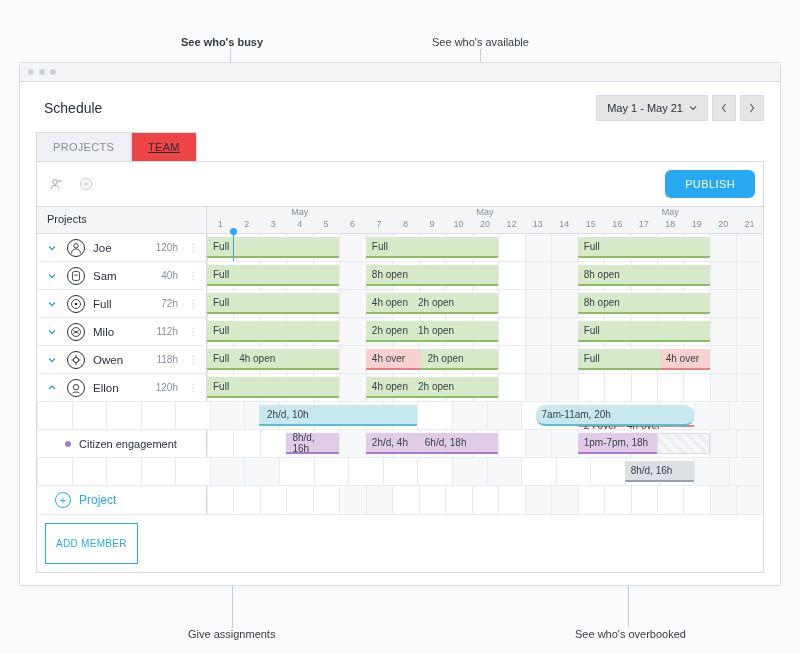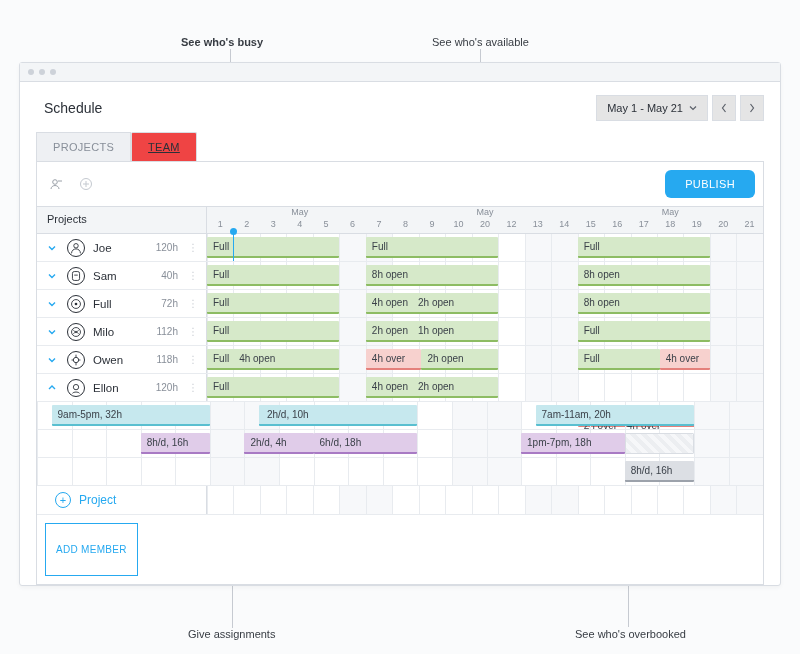--- a/index.html
+++ b/index.html
@@ -67,21 +67,21 @@
 .lane-bg div.weekend{background:#f7f8fa;}
 .block{position:absolute;top:3px;bottom:3px;border-radius:1px;display:flex;align-items:center;gap:10px;padding:0 6px;font-size:10px;color:#3b4149;}
 .block.green{background:var(--green);border-bottom:2px solid var(--green-border);}
 .block.red{background:var(--red);border-bottom:2px solid var(--red-border);}
 .block.teal{background:var(--teal);border-bottom:2px solid var(--teal-border);}
 .block.purple{background:var(--purple);border-bottom:2px solid var(--purple-border);}
 .block.grey{background:var(--grey);border-bottom:2px solid var(--grey-border);}
 .block.hatch{background:repeating-linear-gradient(45deg,#eceef1,#eceef1 4px,#f6f7f9 4px,#f6f7f9 8px);border:1px solid var(--border);}
 .proj-add{display:flex;align-items:center;gap:8px;padding:6px 10px;color:var(--accent-blue);cursor:pointer;}
 .proj-add .plus{width:16px;height:16px;border:1.2px solid var(--accent-blue);border-radius:50%;display:flex;align-items:center;justify-content:center;font-size:11px;}
-.add-member{margin:8px;display:inline-block;padding:20px 10px;border:1px solid var(--accent-blue);color:var(--accent-blue);font-size:10px;letter-spacing:.3px;cursor:pointer;}
+.add-member{margin:8px;display:inline-block;padding:14px 10px;border:1px solid var(--accent-blue);color:var(--accent-blue);font-size:10px;letter-spacing:.3px;cursor:pointer;}
 .today-marker{position:absolute;top:0;bottom:0;width:1px;background:var(--accent-blue);left:4.76%;z-index:5;}
 .today-marker::before{content:"";position:absolute;top:-6px;left:-3px;width:7px;height:7px;background:var(--accent-blue);border-radius:50%;}
 svg{display:block;}
 </style>
 </head>
 <body>
 
 <div class="stage">
 
   <div class="ann" style="left:181px;top:36px;font-weight:bold;">See who's busy</div>
@@ -523,32 +523,33 @@
                   <div class="weekend"></div>
                   <div class="weekend"></div>
                   <div></div>
                   <div></div>
                   <div></div>
                   <div></div>
                   <div></div>
                   <div class="weekend"></div>
                   <div class="weekend"></div>
                 </div>
-                <div class="block teal" style="left: 2%; width: 21.8%;">
-                  <span>9am-5pm, 32h</span>
-                </div>
                 <div class="block teal" style="left: 30.57%; width: 21.8%; padding-left: 8px;">
                   <span>2h/d, 10h</span>
                 </div>
-                <div class="block teal" style="left: 68.67%; width: 21.8%;">
+                <div class="block teal" style="left: 68.67%; width: 21.8%; border-radius: 9px;">
                   <span>7am-11am, 20h</span>
                 </div>
               </div>
             </div>
             <div class="row">
+              <div class="leftcol">
+                <span class="bullet" style="background:#a87ac4"></span>
+  <span class="name" style="font-size:11px;">Citizen engagement</span>
+              </div>
               <div class="lanes">
                 <div class="lane-bg">
                   <div></div>
                   <div></div>
                   <div></div>
                   <div></div>
                   <div></div>
                   <div class="weekend"></div>
                   <div class="weekend"></div>
                   <div></div>

